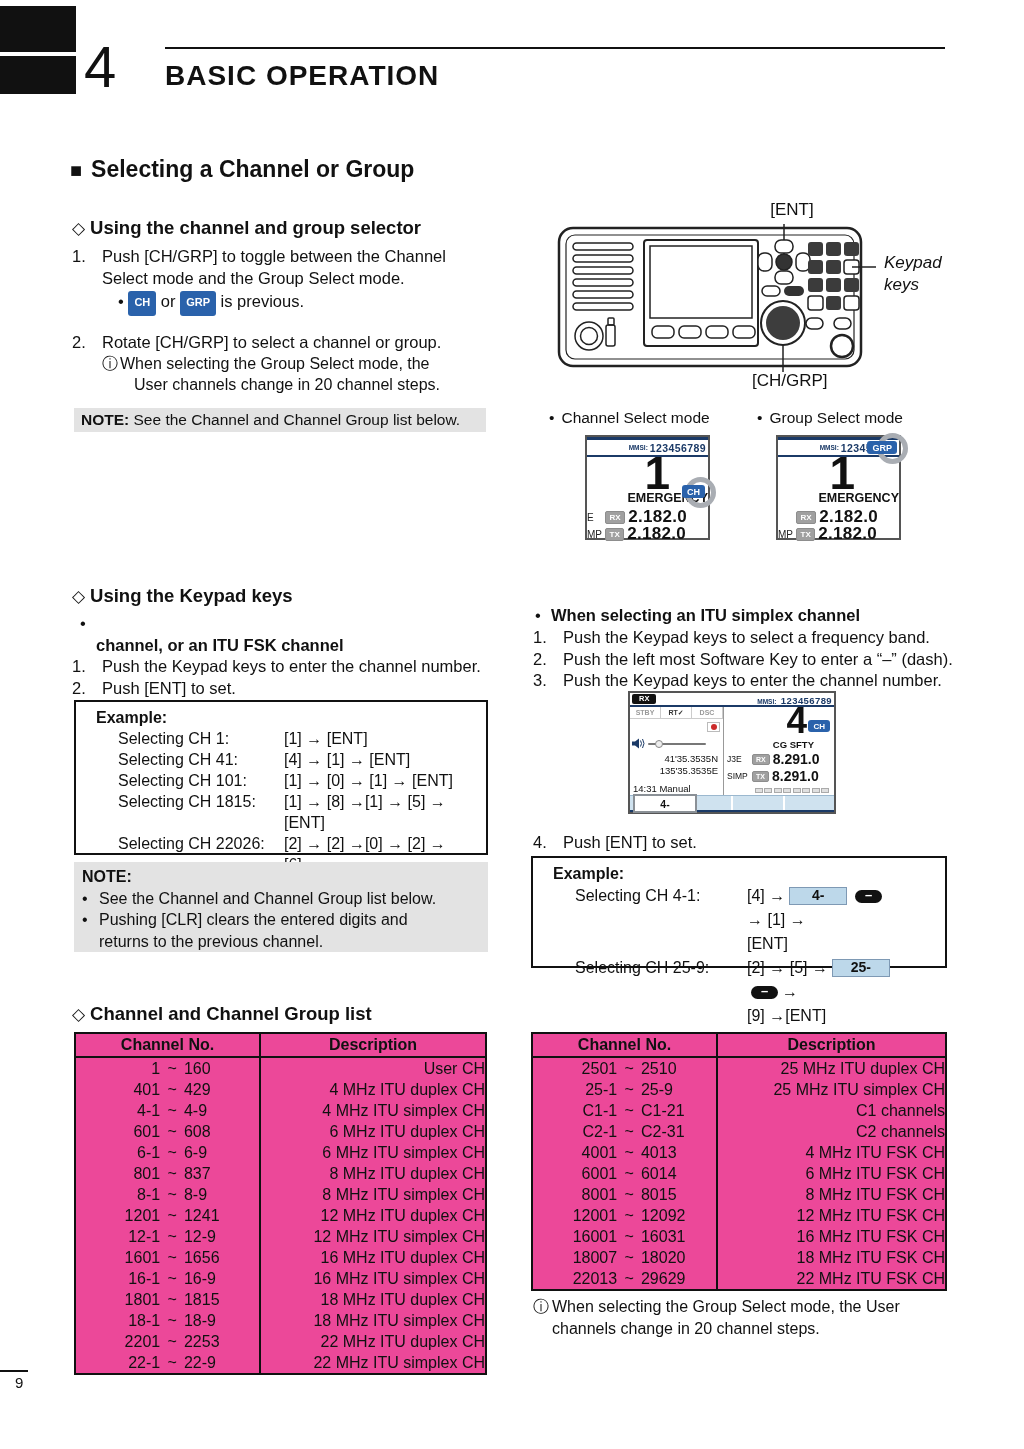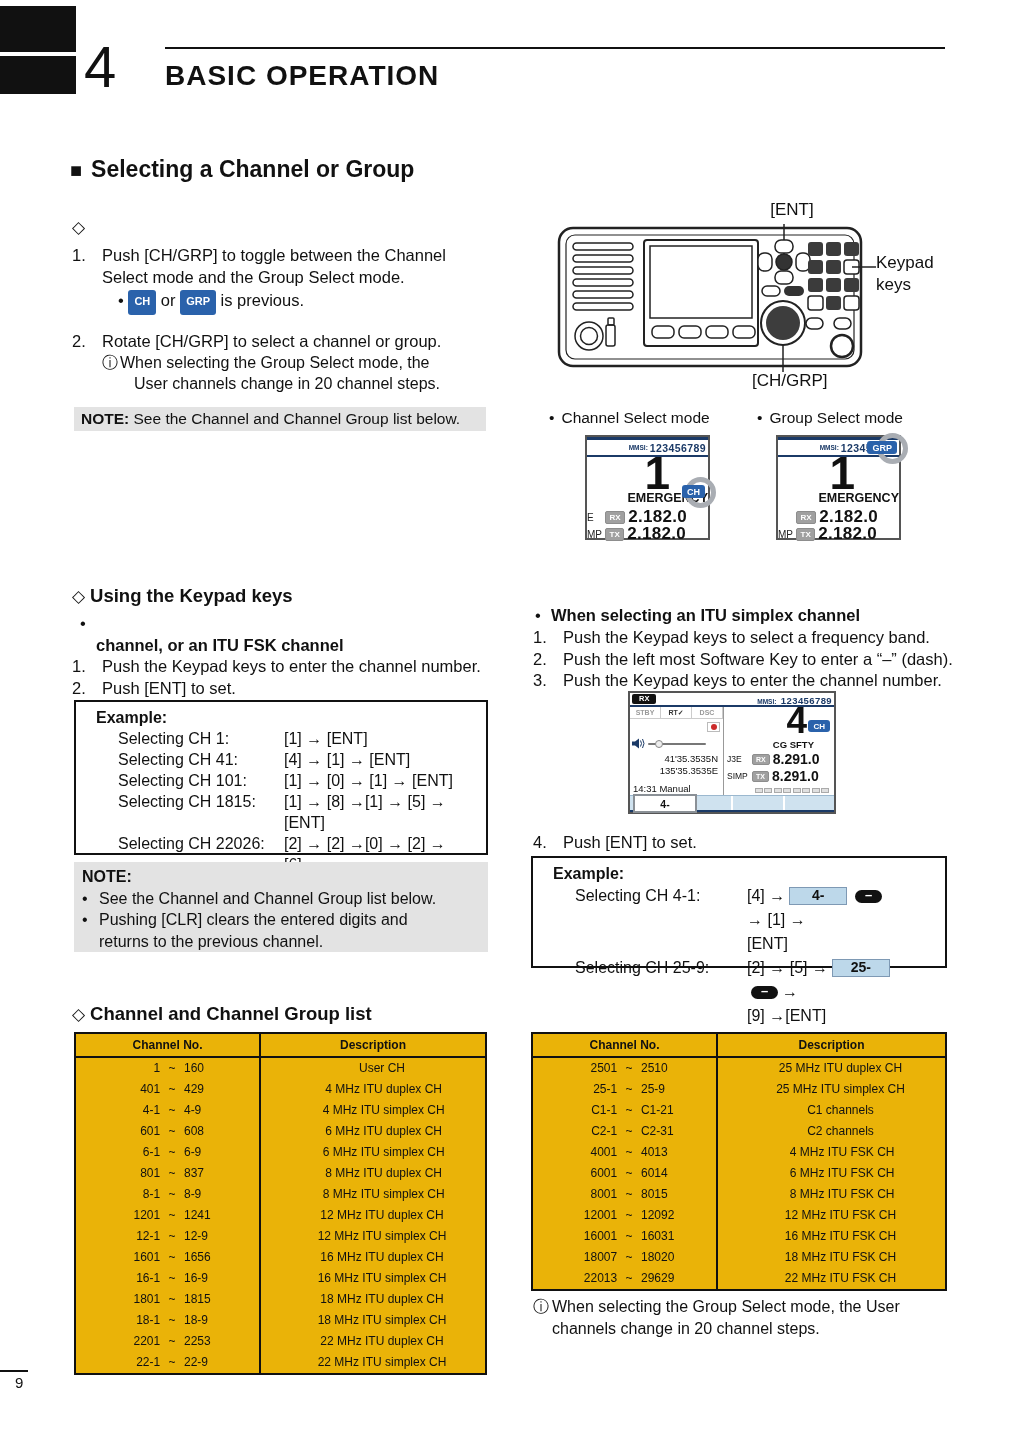--- a/index.html
+++ b/index.html
@@ -105,24 +105,24 @@
   .meter { position:absolute; bottom:2px; right:5px; display:flex; gap:1.5px; }
   .seg { width:8px; height:5px; background:#e0e0e0; border:1px solid #aaa; }
   .d3soft { height:17px; background:#cfe2ef; border-top:1px solid #9bb8cf;
             border-bottom:2px solid #1b3a67; display:flex; position:relative; }
   .cell { flex:1; border-right:2px solid #fff; }
   .sk1 { position:absolute; left:3px; top:-2px; width:64px; height:19px; background:#fff;
          border:2.5px solid #8a9096; display:flex; align-items:center; justify-content:center;
          font-size:10.5px; font-weight:bold; }
 
   
-  .tbl { position:absolute; border:2px solid #111; font-size:12px; background:#eab308; }
+  .tbl { position:absolute; border:2px solid #111; font-size:16px; background:#ec4899; }
   .thead { display:flex; font-weight:bold; border-bottom:2px solid #111; height:24px; line-height:22px; text-align:center; }
   .c1 { width:183px; flex:0 0 183px; }
-  .c2 { flex:1; border-left:2px solid #111; text-align:center; padding-left:18px; white-space:pre; }
+  .c2 { flex:1; border-left:2px solid #111; text-align:right; padding-left:18px; white-space:pre; }
   .trow { display:flex; height:21px; line-height:21px; }
   .rng { display:flex; width:183px; flex:0 0 183px; }
   .rf { width:46%; text-align:right; }
   .rt { width:13%; text-align:center; }
   .rto { flex:1; text-align:left; }
 
   .footnote { position:absolute; left:533px; top:1296px; font-size:16px; line-height:21.5px; display:flex; }
   .footnote .ic { width:19px; flex:0 0 19px; }
   .pageline { position:absolute; left:0; top:1370px; width:28px; height:2px; background:#111; }
   .pagenum { position:absolute; left:15px; top:1374px; font-size:15px; }
@@ -137,20 +137,21 @@
 <div class="chaptitle">BASIC OPERATION</div>
 
 <div class="secttitle">
   <span class="sq">■</span>
   <span>Selecting a Channel or Group</span>
 </div>
 
 <div class="abs" style="left:72px; top:217px; width:430px;">
   <div class="h3">
     <span class="dm">◇</span>
+    <span>Using the channel and group selector</span>
   </div>
   <div class="step" style="margin-top:7px;">
     <div class="num">1.</div>
     <div class="bd">
       <div>Push [CH/GRP] to toggle between the Channel</div>
       <div>Select mode and the Group Select mode.</div>
       <div style="margin-top:2px; margin-left:16px;">
         <span>•</span>
         <span class="badge">CH</span>
         <span>or</span>
@@ -231,21 +232,21 @@
       <rect x="288" y="56" width="15" height="14" rx="3" fill="#3b3b3b"></rect>
       <rect x="252" y="74" width="15" height="14" rx="3" fill="#fff" stroke="#222" stroke-width="1.5"></rect>
       <rect x="270" y="74" width="15" height="14" rx="3" fill="#3b3b3b"></rect>
       <rect x="288" y="74" width="15" height="14" rx="3" fill="#fff" stroke="#222" stroke-width="1.5"></rect>
       <line x1="296" y1="45" x2="322" y2="45" stroke="#222" stroke-width="1.5"></line>
     </g>
     <rect x="250" y="96" width="17" height="11" rx="5.5" stroke="#222" stroke-width="1.5" fill="#fff"></rect>
     <rect x="278" y="96" width="17" height="11" rx="5.5" stroke="#222" stroke-width="1.5" fill="#fff"></rect>
     <circle cx="286" cy="124" r="11" stroke="#222" stroke-width="2.5" fill="#fff"></circle>
   </svg>
-  <div class="devlabel" style="left:320px; top:52px; line-height:22px;">
+  <div class="devlabel" style="left:328px; top:52px; line-height:22px;font-style:italic;">
     <div>Keypad</div>
     <div>keys</div>
   </div>
   <div class="devlabel" style="left:196px; top:171px;">[CH/GRP]</div>
 </div>
 
 <div class="modelabel" style="left:549px; top:409px;">
   <span>•</span>
   <span>Channel Select mode</span>
 </div>

